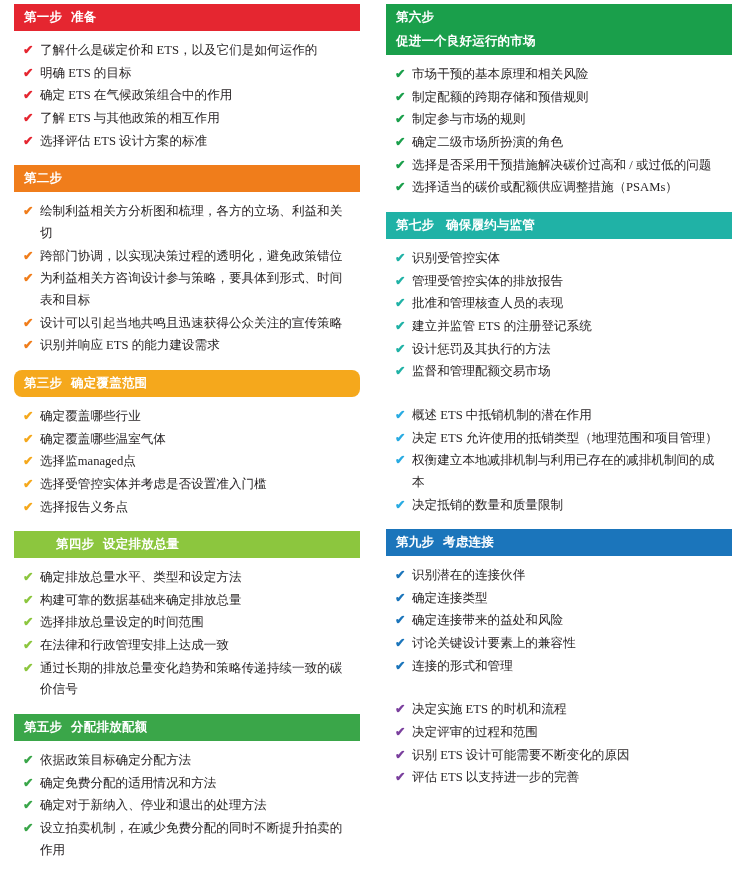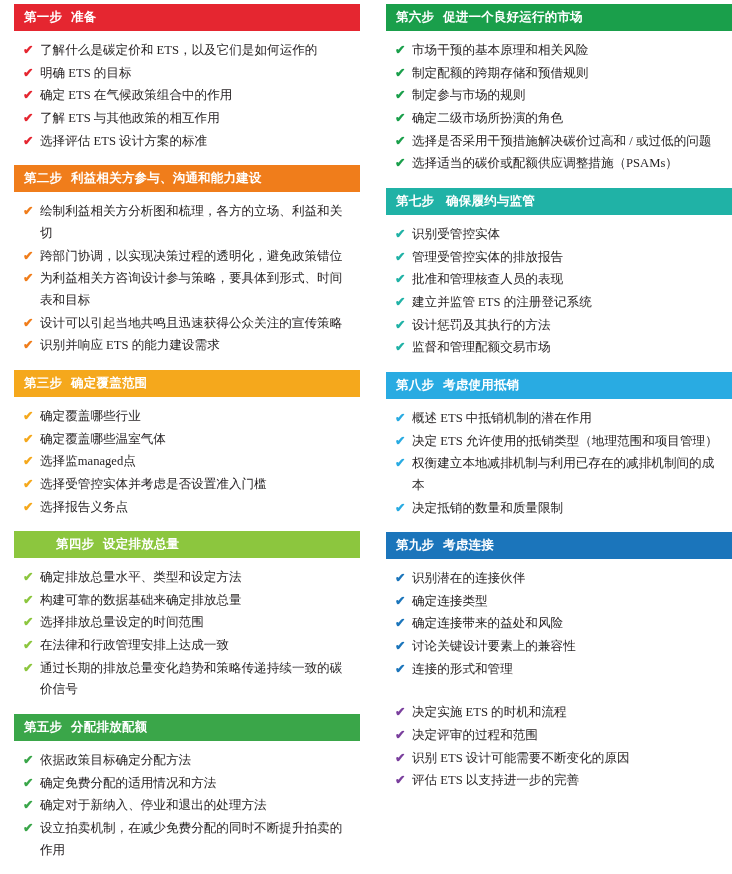--- a/index.html
+++ b/index.html
@@ -110,21 +110,20 @@
             <li>
               <span class="check" style="color: rgb(229, 38, 48);">✔</span>
               <span class="txt">选择评估 ETS 设计方案的标准</span>
             </li>
           </ul>
         </div>
       </div>
       <div class="step">
         <div class="step-header" style="background: rgb(240, 125, 27);">
           <span class="step-num">第二步</span>
-          <span class="step-title">利益相关方参与、沟通和能力建设</span>
         </div>
         <div class="step-body">
           <ul class="items">
             <li>
               <span class="check" style="color: rgb(240, 125, 27);">✔</span>
               <span class="txt">绘制利益相关方分析图和梳理，各方的立场、利益和关切</span>
             </li>
             <li>
               <span class="check" style="color: rgb(240, 125, 27);">✔</span>
               <span class="txt">跨部门协调，以实现决策过程的透明化，避免政策错位</span>
@@ -138,21 +137,21 @@
               <span class="txt">设计可以引起当地共鸣且迅速获得公众关注的宣传策略</span>
             </li>
             <li>
               <span class="check" style="color: rgb(240, 125, 27);">✔</span>
               <span class="txt">识别并响应 ETS 的能力建设需求</span>
             </li>
           </ul>
         </div>
       </div>
       <div class="step">
-        <div class="step-header" style="background: rgb(245, 168, 28);">
+        <div class="step-header" style="background: rgb(245, 168, 28); border-radius: 8px;">
           <span class="step-num">第三步</span>
           <span class="step-title">确定覆盖范围</span>
         </div>
         <div class="step-body">
           <ul class="items">
             <li>
               <span class="check" style="color: rgb(245, 168, 28);">✔</span>
               <span class="txt">确定覆盖哪些行业</span>
             </li>
             <li>
@@ -226,21 +225,21 @@
             <li>
               <span class="check" style="color: rgb(58, 166, 73);">✔</span>
               <span class="txt">设立拍卖机制，在减少免费分配的同时不断提升拍卖的作用</span>
             </li>
           </ul>
         </div>
       </div>
     </div>
   <div class="column col-right">
       <div class="step">
-        <div class="step-header" style="background: rgb(26, 159, 75);">
+        <div class="step-header" style="background: rgb(26, 159, 75); flex-direction: column;">
           <span class="step-num">第六步</span>
           <span class="step-title">促进一个良好运行的市场</span>
         </div>
         <div class="step-body">
           <ul class="items">
             <li>
               <span class="check" style="color: rgb(26, 159, 75);">✔</span>
               <span class="txt">市场干预的基本原理和相关风险</span>
             </li>
             <li>
@@ -294,24 +293,20 @@
               <span class="txt">设计惩罚及其执行的方法</span>
             </li>
             <li>
               <span class="check" style="color: rgb(32, 178, 166);">✔</span>
               <span class="txt">监督和管理配额交易市场</span>
             </li>
           </ul>
         </div>
       </div>
       <div class="step">
-        <div class="step-header" style="background: rgb(41, 171, 226);">
-          <span class="step-num">第八步</span>
-          <span class="step-title">考虑使用抵销</span>
-        </div>
         <div class="step-body">
           <ul class="items">
             <li>
               <span class="check" style="color: rgb(41, 171, 226);">✔</span>
               <span class="txt">概述 ETS 中抵销机制的潜在作用</span>
             </li>
             <li>
               <span class="check" style="color: rgb(41, 171, 226);">✔</span>
               <span class="txt">决定 ETS 允许使用的抵销类型（地理范围和项目管理）</span>
             </li>

